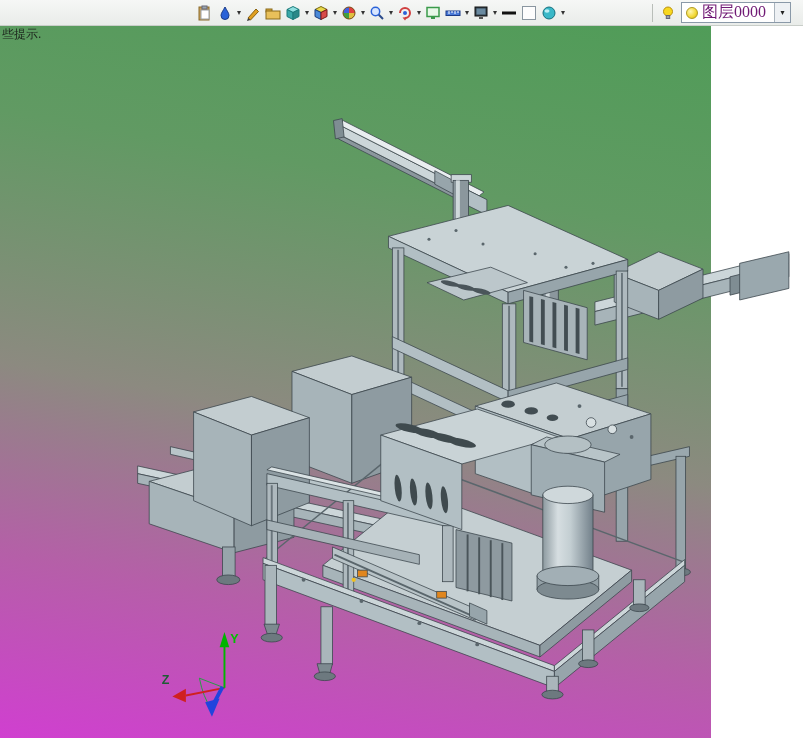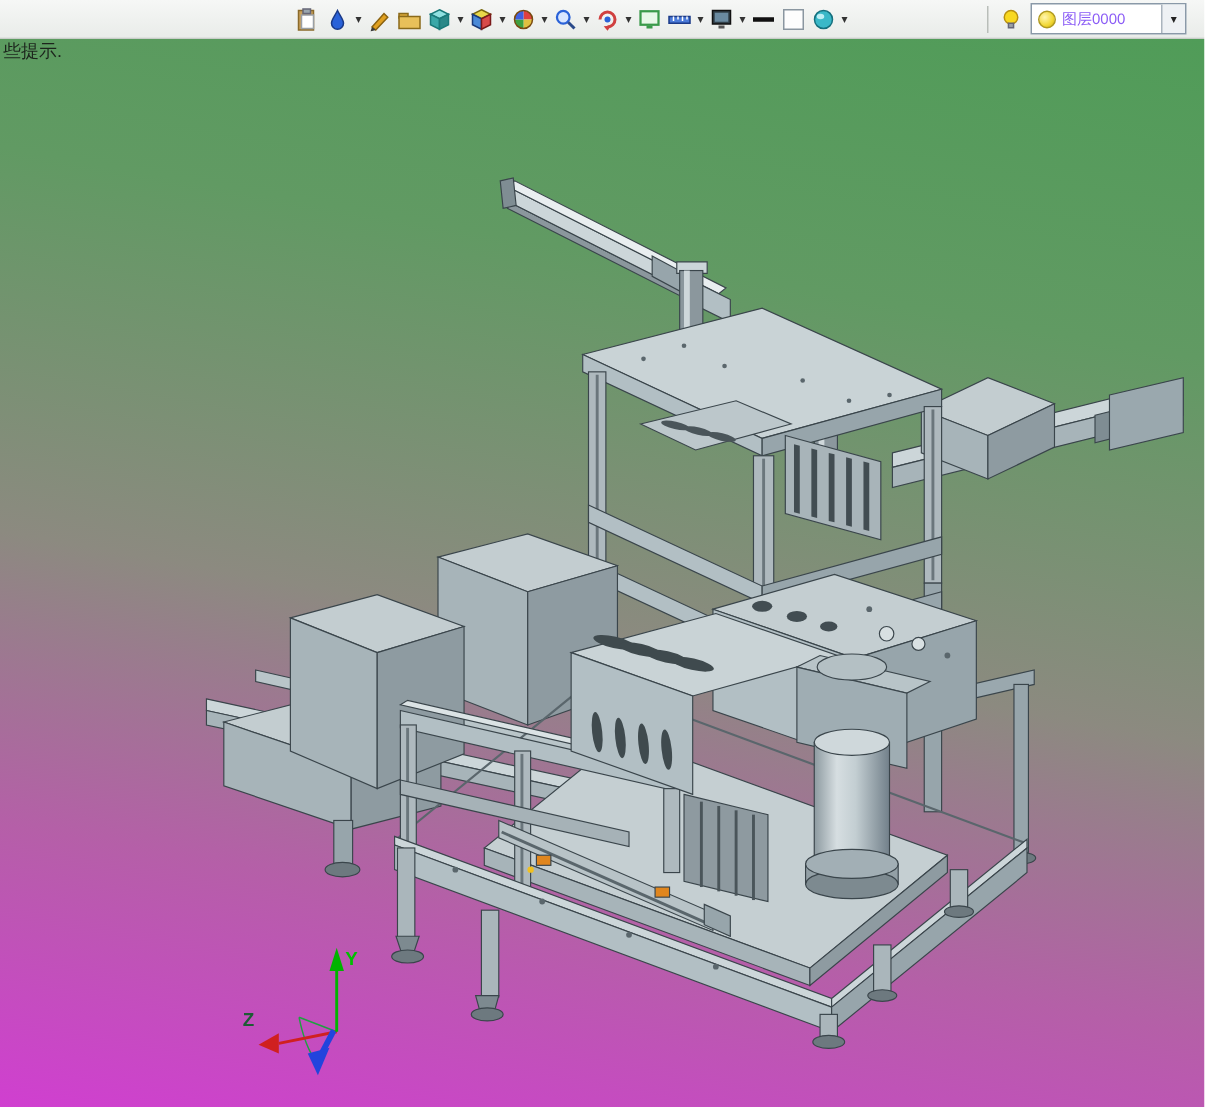--- a/index.html
+++ b/index.html
@@ -13,26 +13,26 @@
   .tbicon{width:18px;height:18px;display:flex;align-items:center;justify-content:center;
     margin:0 1px;border-radius:2px;cursor:default;}
   .caret{font-size:8px;color:#333;width:8px;text-align:center;line-height:18px;}
   .sep{width:1px;height:18px;background:#b9beb9;margin:0 5px;}
   .layer-group{margin-left:auto;display:flex;align-items:center;padding-right:12px;}
   .layer-combo{display:flex;align-items:center;height:19px;background:#fff;
     border:1px solid #8a99a8;margin-left:3px;}
   .layer-combo .swatch{width:10px;height:10px;border-radius:50%;
     background:radial-gradient(circle at 35% 35%,#fff6b0,#f2d835 60%,#c9a90e);
     border:1px solid #b09a20;margin:0 4px;}
-  .layer-combo .val{font-size:10px;color:#8b5cf6;padding-right:8px;min-width:58px;}
+  .layer-combo .val{font-size:16px;color:#701a75;padding-right:8px;min-width:58px;font-family:Liberation Serif, serif;}
   .layer-combo .dd{width:15px;height:100%;border-left:1px solid #aab4bd;
     display:flex;align-items:center;justify-content:center;font-size:8px;color:#222;background:#eef1f4;}
 
   
-  .viewport{position:relative;width:803px;height:712px;
+  .viewport{position:relative;width:711px;height:712px;
     background:linear-gradient(190deg,#509c58 0%,#619a63 25%,#8c8a80 55%,#b55fa8 78%,#d03fd0 100%);}
   .hint{position:absolute;top:0px;left:2px;font-size:12px;color:#1c241c;z-index:2;}
   .model-svg{position:absolute;top:0;left:0;}
 </style>
 </head>
 <body>
 
 <div class="app">
 
   <div class="toolbar">

